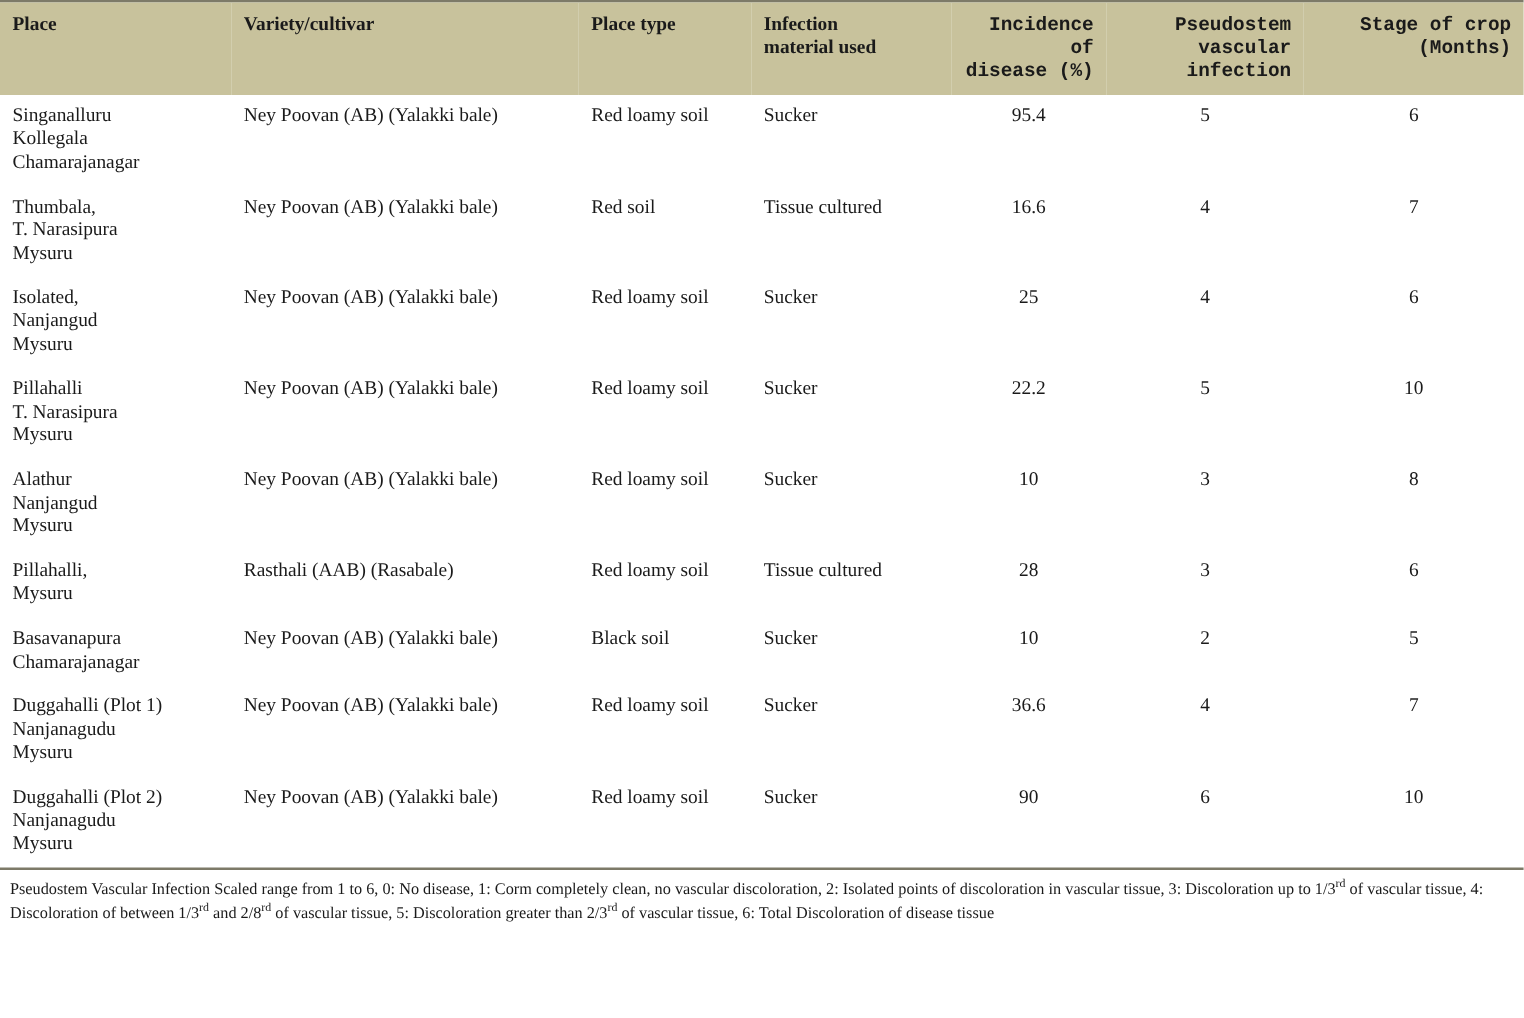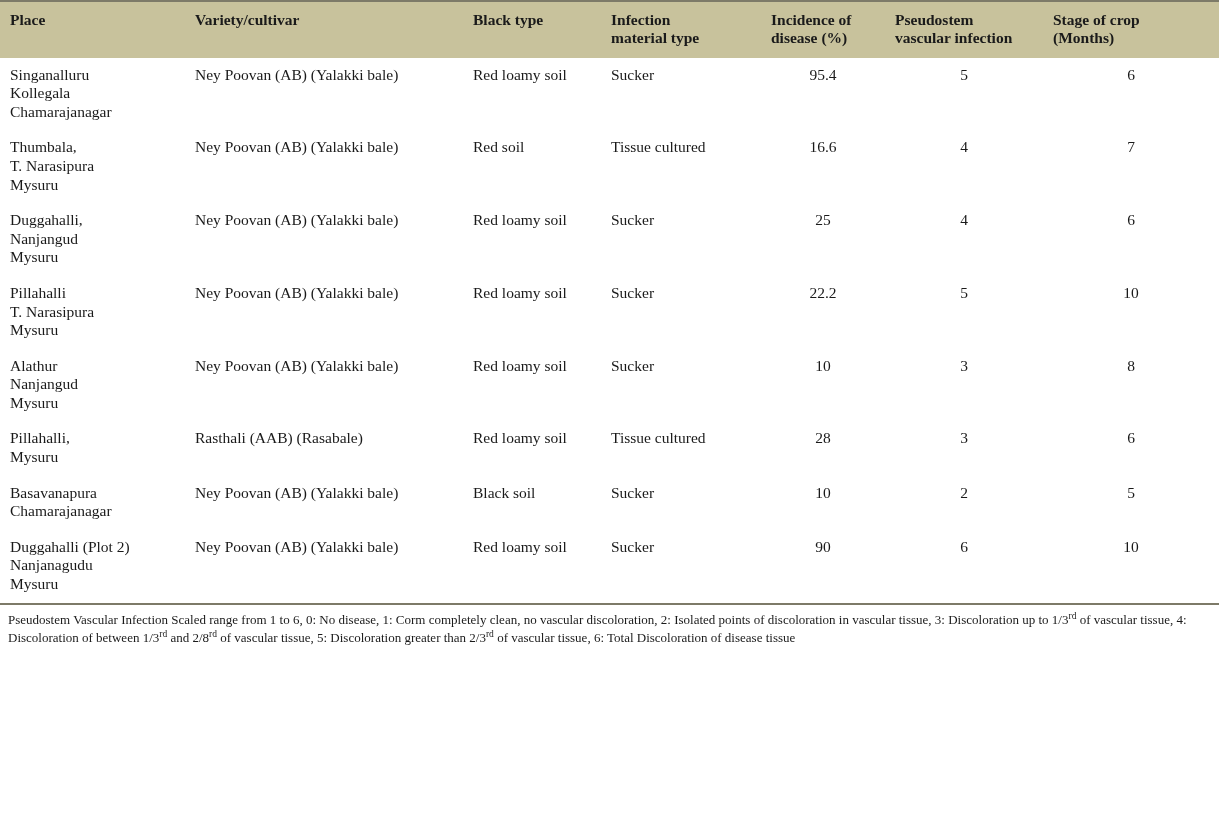--- a/index.html
+++ b/index.html
@@ -30,21 +30,22 @@
     font-weight: bold;
     font-size: 15.5px;
     text-align: left;
     vertical-align: top;
     padding: 9px 10px 10px 10px;
     line-height: 1.18;
     color: #1a1a1a;
     border: none;
   }
   table.data-table thead th.num {
-    text-align: left;
+    text-align: right;
+    font-family: Liberation Mono, monospace;
   }
   table.data-table tbody td {
     font-size: 15.5px;
     vertical-align: top;
     padding: 8px 10px 9px 10px;
     line-height: 1.2;
     border: none;
     color: #1a1a1a;
   }
   table.data-table tbody td.center {
@@ -101,25 +102,25 @@
     </colgroup>
     <thead>
       <tr>
         <th>
           <span class="nowrap-line">Place</span>
         </th>
         <th>
           <span class="nowrap-line">Variety/cultivar</span>
         </th>
         <th>
-          <span class="nowrap-line">Black type</span>
+          <span class="nowrap-line">Place type</span>
         </th>
         <th>
           <span class="nowrap-line">Infection</span>
-          <span class="nowrap-line">material type</span>
+          <span class="nowrap-line">material used</span>
         </th>
         <th class="num">
           <span class="nowrap-line">Incidence of</span>
           <span class="nowrap-line">disease (%)</span>
         </th>
         <th class="num">
           <span class="nowrap-line">Pseudostem</span>
           <span class="nowrap-line">vascular infection</span>
         </th>
         <th class="num">
@@ -154,21 +155,21 @@
         <td>Ney Poovan (AB) (Yalakki bale)</td>
         <td>Red soil</td>
         <td>Tissue cultured</td>
         <td class="center">16.6</td>
         <td class="center">4</td>
         <td class="center">7</td>
       </tr>
 
       <tr>
         <td>
-          <span class="nowrap-line">Duggahalli,</span>
+          <span class="nowrap-line">Isolated,</span>
           <span class="nowrap-line">Nanjangud</span>
           <span class="nowrap-line">Mysuru</span>
         </td>
         <td>Ney Poovan (AB) (Yalakki bale)</td>
         <td>Red loamy soil</td>
         <td>Sucker</td>
         <td class="center">25</td>
         <td class="center">4</td>
         <td class="center">6</td>
       </tr>
@@ -220,20 +221,33 @@
           <span class="nowrap-line">Chamarajanagar</span>
         </td>
         <td>Ney Poovan (AB) (Yalakki bale)</td>
         <td>Black soil</td>
         <td>Sucker</td>
         <td class="center">10</td>
         <td class="center">2</td>
         <td class="center">5</td>
       </tr>
 
+      <tr>
+        <td>
+          <span class="nowrap-line">Duggahalli (Plot 1)</span>
+          <span class="nowrap-line">Nanjanagudu</span>
+          <span class="nowrap-line">Mysuru</span>
+        </td>
+        <td>Ney Poovan (AB) (Yalakki bale)</td>
+        <td>Red loamy soil</td>
+        <td>Sucker</td>
+        <td class="center">36.6</td>
+        <td class="center">4</td>
+        <td class="center">7</td>
+      </tr>
 
       <tr>
         <td>
           <span class="nowrap-line">Duggahalli (Plot 2)</span>
           <span class="nowrap-line">Nanjanagudu</span>
           <span class="nowrap-line">Mysuru</span>
         </td>
         <td>Ney Poovan (AB) (Yalakki bale)</td>
         <td>Red loamy soil</td>
         <td>Sucker</td>

